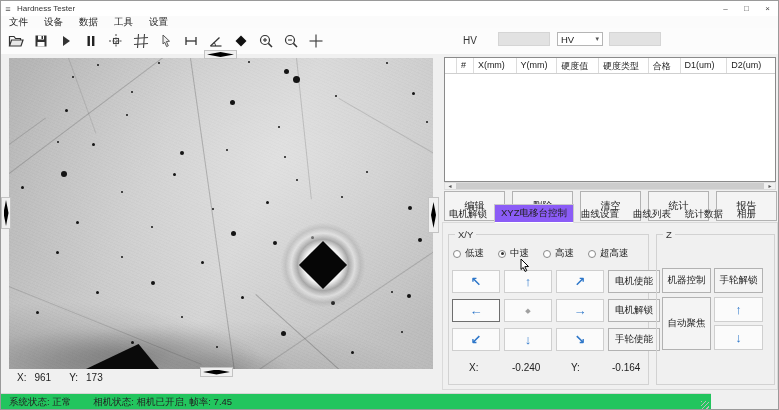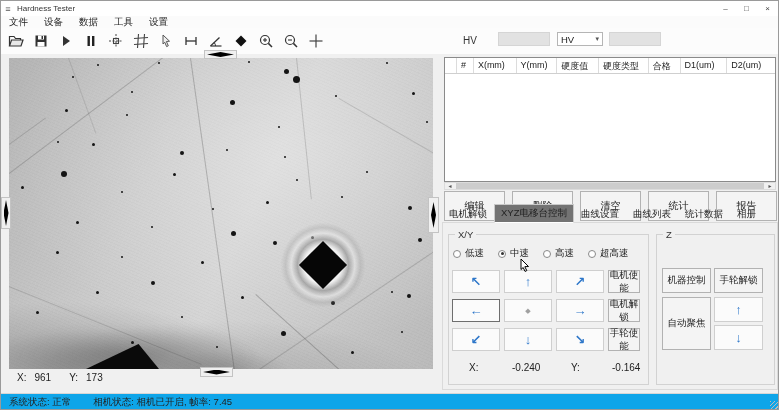--- a/index.html
+++ b/index.html
@@ -72,46 +72,46 @@
   .hscroll { position:absolute; left:443px; top:181px; width:332px; height:8px; background:#f0f0f0; border:1px solid #dcdcdc; display:flex; align-items:center; }
   .hscroll .sarrow { width:10px; font-size:5px; color:#555; text-align:center; line-height:6px; }
   .hscroll .thumb { flex:1; height:6px; background:#cdcdcd; margin:0 1px; }
   
   .actions { position:absolute; left:443px; top:190px; width:333px; display:flex; gap:7px; }
   .btn { background:#f4f4f4; border:1px solid #b2b2b2; font-size:10px; color:#222; font-family:inherit; display:flex; align-items:center; justify-content:center; }
   .actions .btn { flex:1; height:30px; }
   
   .tabs { position:absolute; left:441px; top:205px; display:flex; font-size:9.5px; }
   .tab { padding:2px 6px 2px 6px; height:17px; color:#222; display:flex; align-items:center; border:1px solid transparent; }
-  .tab.active { background:#737373; border:1px solid #c9c9c9; border-bottom:1px solid #fff; height:19px; margin-top:-2px; z-index:2; }
+  .tab.active { background:#8b5cf6; border:1px solid #c9c9c9; border-bottom:1px solid #fff; height:19px; margin-top:-2px; z-index:2; }
   .pane { position:absolute; left:441px; top:221px; width:336px; height:168px; background:#f0f0f0; border:1px solid #dadada; }
   
   .group { position:absolute; border:1px solid #d2d2d2; }
   .group .legend { position:absolute; top:-6px; left:6px; background:#f0f0f0; padding:0 3px; font-size:9.5px; color:#333; }
   .xy-group { left:447px; top:233px; width:201px; height:151px; }
   .z-group  { left:655px; top:233px; width:119px; height:151px; }
   
   .radios { position:absolute; left:4px; top:12px; display:flex; font-size:9.5px; }
   .radio { display:flex; align-items:center; margin-right:14px; }
   .radio .circ { width:8px; height:8px; border:1px solid #8a8a8a; border-radius:50%; background:#fff; margin-right:4px; position:relative; }
   .radio.selected .circ::after { content:""; position:absolute; left:1.5px; top:1.5px; width:3px; height:3px; border-radius:50%; background:#333; }
   
   .gbtn { position:absolute; width:48px; height:23px; background:#fbfbfb; border:1px solid #cfcfcf; display:flex; align-items:center; justify-content:center; padding:0; font-family:inherit; }
   .gbtn .blue { color:#2e77c9; font-weight:bold; font-size:13px; line-height:1; text-shadow:0 1px 0 rgba(255,255,255,0.7); }
   .gbtn.focus { border:1px solid #6e6e6e; }
   .gbtn .ctr { color:#a0a0a0; font-size:7px; }
-  .side-btn { position:absolute; left:159px; width:32px; height:23px; font-size:9.5px; }
+  .side-btn { position:absolute; left:159px; width:52px; height:23px; font-size:9.5px; }
   .xy-coords { position:absolute; top:127px; left:0; width:100%; font-size:10px; color:#222; }
   .xy-coords span { position:absolute; }
   
   .z-group .btn { position:absolute; font-size:9.5px; }
   
   .mcursor { position:absolute; left:519px; top:257px; z-index:50; }
   
-  .statusbar { position:absolute; left:0; top:392px; width:779px; height:18px; background:#0ea5e9; border-top:1px solid #d6d6d6; font-size:9.5px; color:#222; display:flex; align-items:center; }
+  .statusbar { position:absolute; left:0; top:392px; width:710px; height:18px; background:#22c55e; border-top:1px solid #d6d6d6; font-size:9.5px; color:#222; display:flex; align-items:center; }
   .statusbar .s1 { margin-left:8px; }
   .statusbar .s2 { margin-left:22px; }
   .grip { position:absolute; right:2px; bottom:2px; width:8px; height:8px;
     background:repeating-linear-gradient(135deg,#bbb 0 1px,transparent 1px 3px); }
 </style>
 </head>
 <body>
 
 <div class="app">
 

